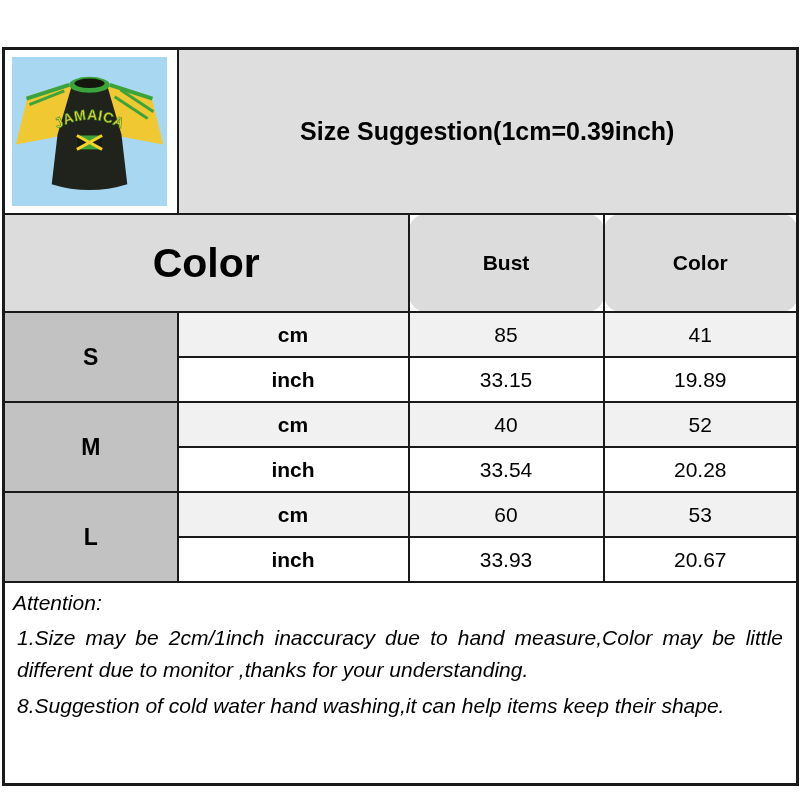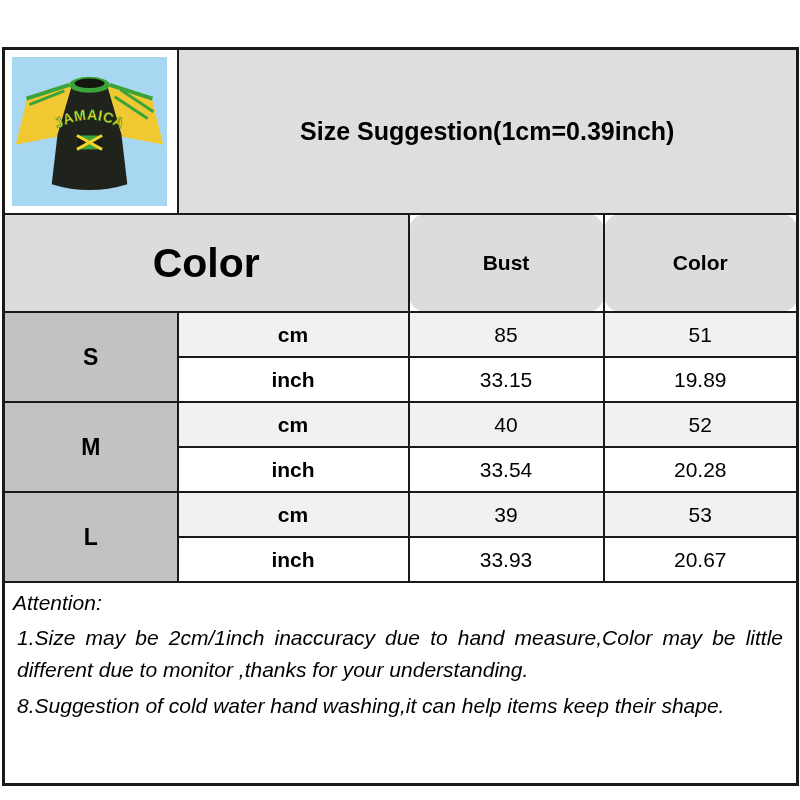--- a/index.html
+++ b/index.html
@@ -110,21 +110,21 @@
     <tr class="r-head">
       <td class="head-size" colspan="2">Color</td>
       <td class="head-col">Bust</td>
       <td class="head-col">Color</td>
     </tr>
 
     <tr class="r-data r-cm">
       <td class="size-label" rowspan="2">S</td>
       <td class="unit">cm</td>
       <td class="val">85</td>
-      <td class="val">51</td>
+      <td class="val">41</td>
     </tr>
     <tr class="r-data r-inch">
       <td class="unit">inch</td>
       <td class="val">33.15</td>
       <td class="val">19.89</td>
     </tr>
 
     <tr class="r-data r-cm">
       <td class="size-label" rowspan="2">M</td>
       <td class="unit">cm</td>
@@ -133,21 +133,21 @@
     </tr>
     <tr class="r-data r-inch">
       <td class="unit">inch</td>
       <td class="val">33.54</td>
       <td class="val">20.28</td>
     </tr>
 
     <tr class="r-data r-cm">
       <td class="size-label" rowspan="2">L</td>
       <td class="unit">cm</td>
-      <td class="val">39</td>
+      <td class="val">60</td>
       <td class="val">53</td>
     </tr>
     <tr class="r-data r-inch">
       <td class="unit">inch</td>
       <td class="val">33.93</td>
       <td class="val">20.67</td>
     </tr>
 
     <tr class="r-attention">
       <td class="attention-cell" colspan="4">

